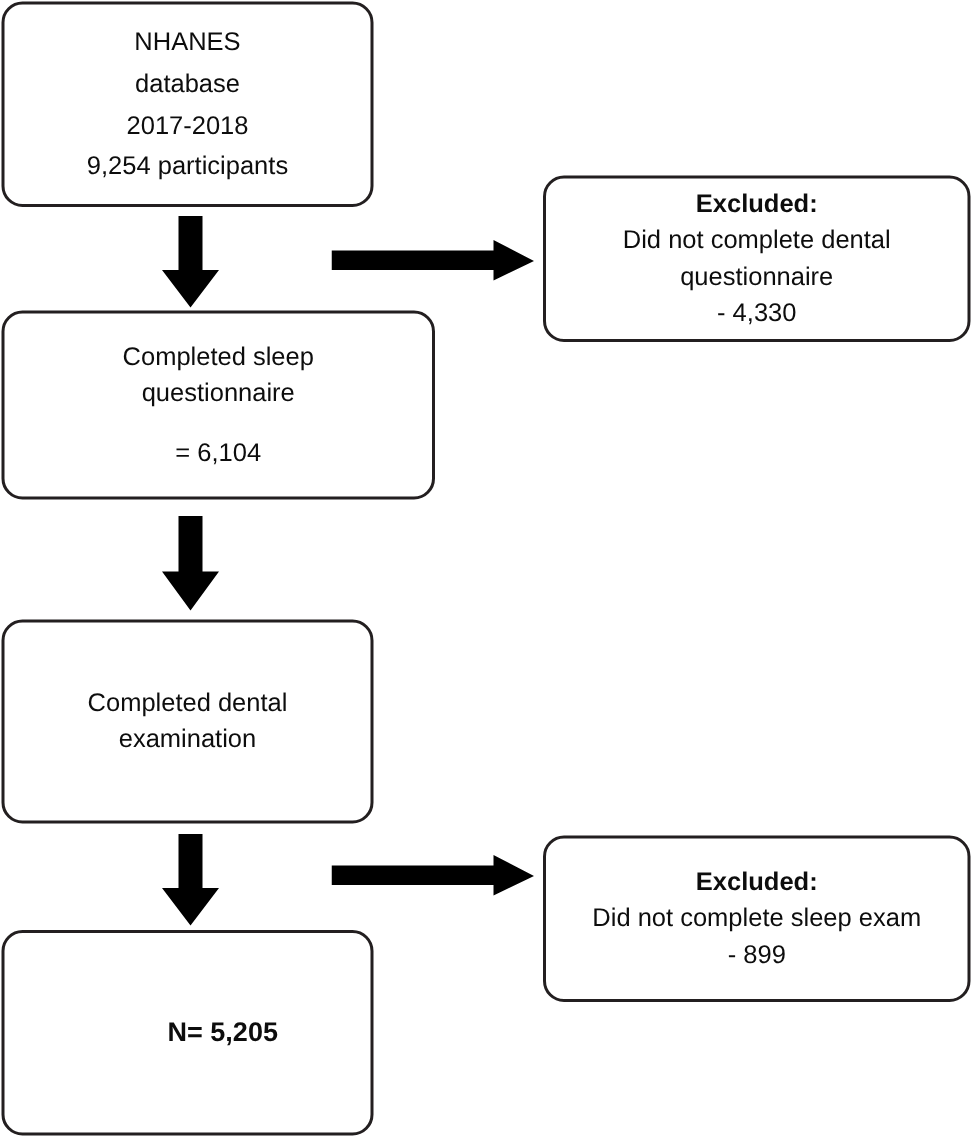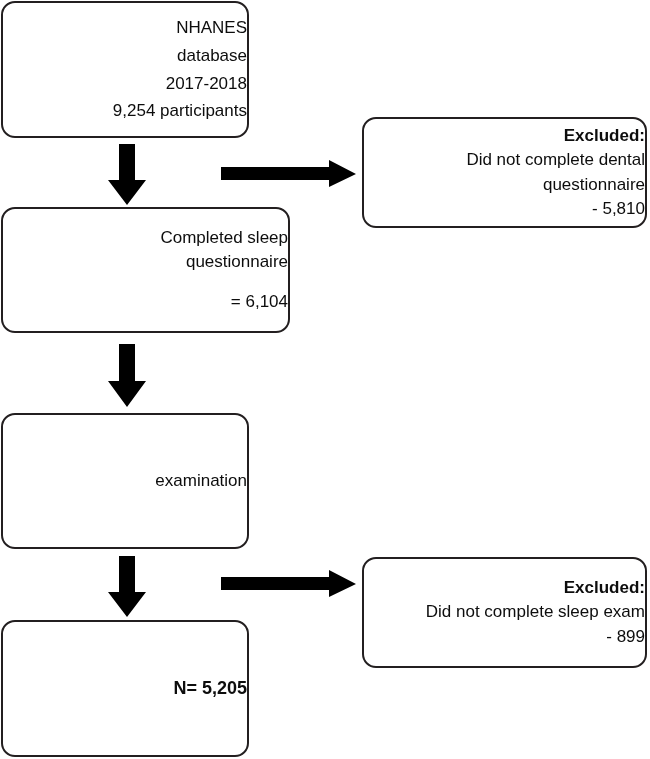--- a/index.html
+++ b/index.html
@@ -26,21 +26,21 @@
     border-radius: 14px;
     background: #ffffff;
     display: flex;
     flex-direction: column;
     align-items: center;
     justify-content: center;
   }
   .node .line {
     display: block;
     width: 100%;
-    text-align: right;
+    text-align: center;
     color: #0d0d0d;
     font-size: 17px;
     line-height: 1.62;
     white-space: nowrap;
   }
   .node.compact .line {
     line-height: 1.42;
   }
   .line.bold {
     font-weight: bold;
@@ -91,36 +91,37 @@
   <div class="arrow-right" id="arrow-right-1">
     <svg width="136" height="28" viewBox="0 0 136 28" aria-hidden="true">
       <polygon points="0,7 108,7 108,0 135,14 108,27 108,20 0,20" fill="#000000"></polygon>
     </svg>
   </div>
 
   <div class="node compact" id="box-excl-sleep">
     <span class="line bold">Excluded:</span>
     <span class="line">Did not complete dental</span>
     <span class="line">questionnaire</span>
-    <span class="line">- 5,810</span>
+    <span class="line">- 4,330</span>
   </div>
 
   <div class="node compact" id="box-sleep">
     <span class="line">Completed sleep</span>
     <span class="line">questionnaire</span>
     <span class="line" style="margin-top:16px;">= 6,104</span>
   </div>
 
   <div class="arrow-down" id="arrow-down-2">
     <svg width="42" height="64" viewBox="0 0 42 64" aria-hidden="true">
       <polygon points="13,0 29,0 29,37 40,37 21,63 2,37 13,37" fill="#000000"></polygon>
     </svg>
   </div>
 
   <div class="node compact" id="box-dental">
+    <span class="line">Completed dental</span>
     <span class="line">examination</span>
   </div>
 
   <div class="arrow-down" id="arrow-down-3">
     <svg width="42" height="62" viewBox="0 0 42 62" aria-hidden="true">
       <polygon points="13,0 29,0 29,36 40,36 21,61 2,36 13,36" fill="#000000"></polygon>
     </svg>
   </div>
 
   <div class="arrow-right" id="arrow-right-2">

